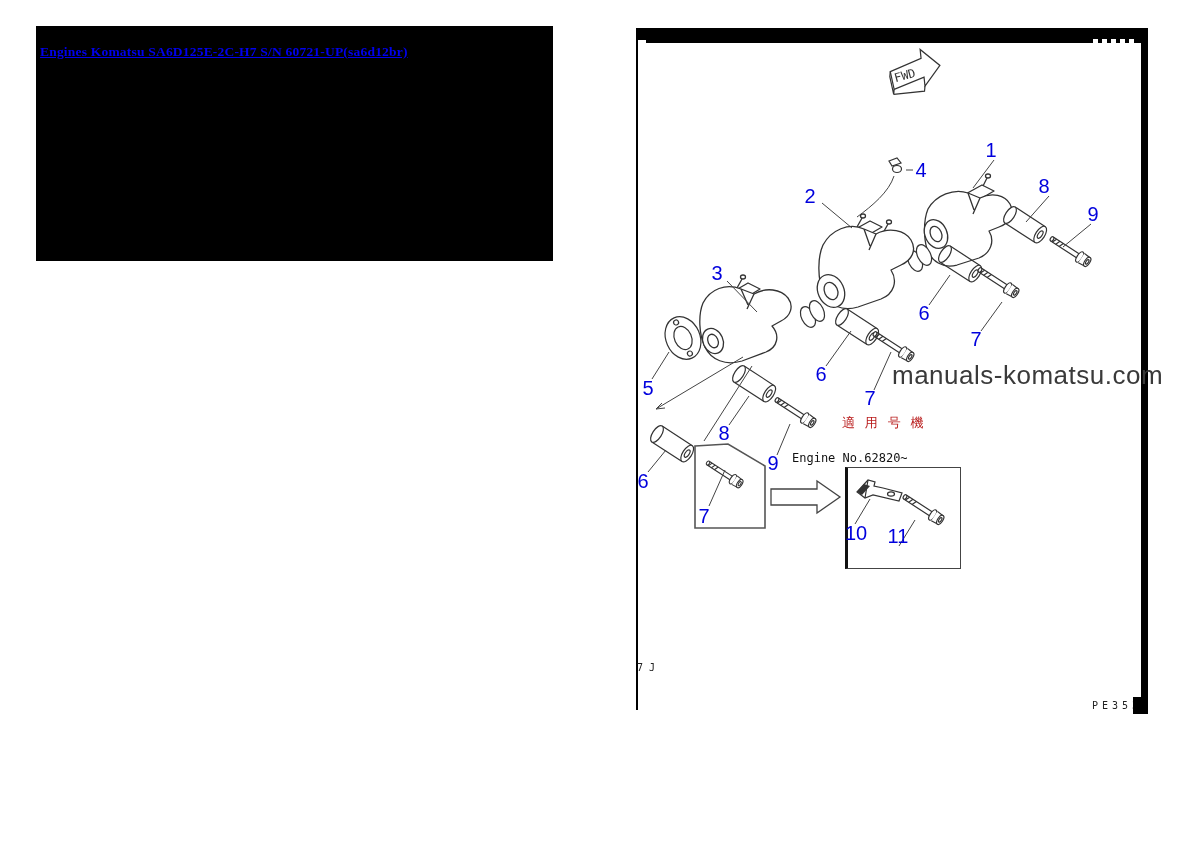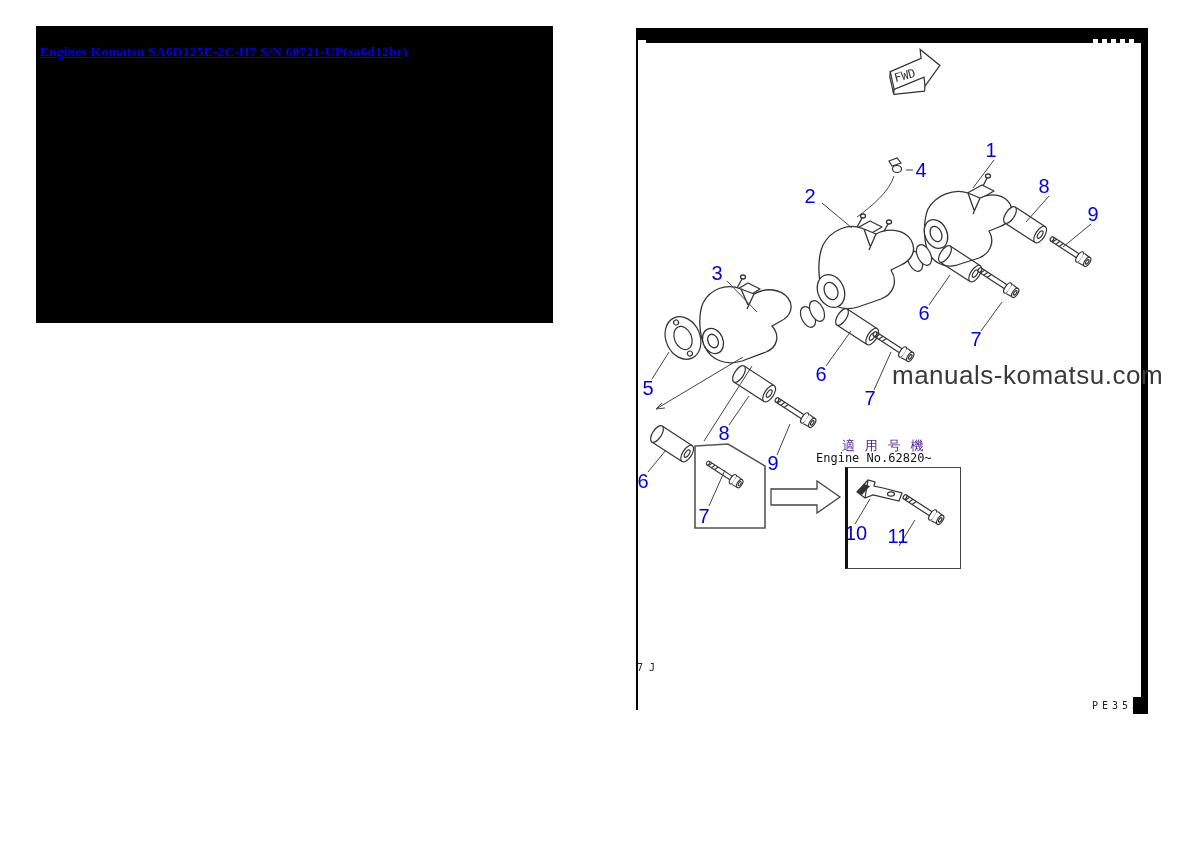--- a/index.html
+++ b/index.html
@@ -1,33 +1,33 @@
 <!DOCTYPE html>
 <html style="--callout-color: #0000dd; --link-color: #0000ee; --watermark-color: #3a3a3a;"><head>
 <meta charset="utf-8">
 <style>
   html,body{margin:0;padding:0;background:#fff;}
   #page{position:relative;width:1190px;height:842px;background:#fff;overflow:hidden;
         font-family:"Liberation Sans",sans-serif;}
   .abs{position:absolute;}
   
-  #header-panel{left:36px;top:26px;width:517px;height:297px;background:#000;}
+  #header-panel{left:36px;top:26px;width:517px;height:235px;background:#000;}
   #model-link{position:absolute;left:4px;top:18px;display:block;
       font-family:"Liberation Serif",serif;font-weight:bold;font-size:13.5px;
       color:var(--link-color,#0000ee);text-decoration:underline;letter-spacing:.2px;white-space:nowrap;}
   
   #top-rule{left:636px;top:28px;width:512px;height:15px;background:#000;}
   .bar-tick{position:absolute;background:#fff;}
   #left-rule{left:636px;top:43px;width:2px;height:667px;background:#000;}
   #right-rule{left:1141px;top:43px;width:7px;height:671px;background:#000;}
   #corner-mark{left:1133px;top:697px;width:15px;height:17px;background:#000;}
   
   #watermark{left:892px;top:360px;font-size:26px;color:var(--watermark-color,#3a3a3a);letter-spacing:.5px;}
-  #jp-label{left:842px;top:437px;font-family:"DejaVu Sans Mono",monospace;font-size:13px;color:#4c1d95;letter-spacing:1px;}
-  #engine-no{left:816px;top:451px;font-family:"DejaVu Sans Mono",monospace;font-size:12px;color:#111;}
+  #jp-label{left:842px;top:414px;font-family:"DejaVu Sans Mono",monospace;font-size:13px;color:#b91c1c;letter-spacing:1px;}
+  #engine-no{left:792px;top:451px;font-family:"DejaVu Sans Mono",monospace;font-size:12px;color:#111;}
   #engine-box{left:845px;top:467px;width:112px;height:100px;border:1.5px solid #444;border-left:3px solid #111;}
   #footer-left{left:637px;top:662px;font-family:"DejaVu Sans Mono",monospace;font-size:10px;color:#222;}
   #footer-right{left:1092px;top:700px;font-family:"DejaVu Sans Mono",monospace;font-size:10px;color:#222;letter-spacing:4px;}
   
   #lineart{left:0;top:0;pointer-events:none;}
   
   .callout{position:absolute;transform:translate(-50%,-50%);
      color:var(--callout-color,#0000dd);font-size:20px;line-height:1;
      font-family:"Liberation Sans",sans-serif;}
 </style>

